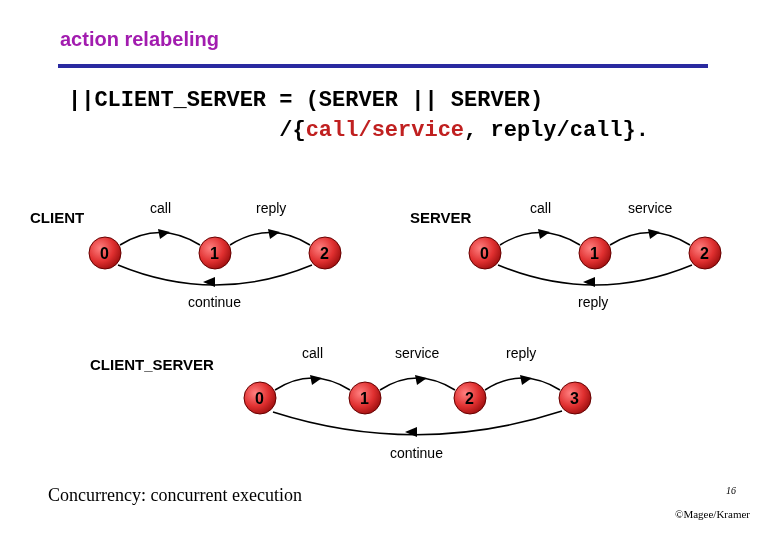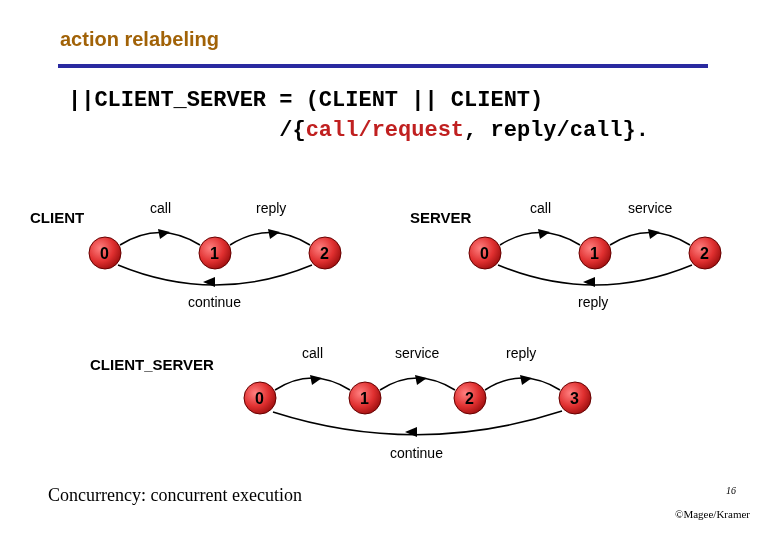--- a/index.html
+++ b/index.html
@@ -1,37 +1,37 @@
 <!DOCTYPE html>
 <html><head>
 <meta charset="utf-8">
 <style>
   html,body{margin:0;padding:0;width:780px;height:540px;background:#fff;font-family:Arial,Helvetica,sans-serif;}
   .page{position:relative;width:780px;height:540px;}
-  .title{position:absolute;left:60px;top:28px;font-weight:bold;font-size:20px;color:#a16207;}
+  .title{position:absolute;left:60px;top:28px;font-weight:bold;font-size:20px;color:#a21caf;}
   .rule{position:absolute;left:58px;top:64px;width:650px;height:4px;background:#2a2aa0;}
   .code{position:absolute;left:68px;top:86px;font-family:"Courier New",monospace;font-size:22px;font-weight:bold;line-height:1.35;white-space:pre;}
   .hl{color:#c02020;}
   svg{position:absolute;}
   .lab{font-family:Arial;font-size:14px;fill:#000;}
   .labB{font-family:Arial;font-size:15px;font-weight:bold;fill:#000;}
   .stN{font-family:Arial;font-size:16px;font-weight:bold;fill:#000;}
   .footer-left{position:absolute;left:48px;top:485px;font-family:"Times New Roman",serif;font-size:18px;}
   .page-num{position:absolute;right:44px;top:485px;font-family:"Times New Roman",serif;font-size:10px;font-style:italic;}
   .copyright{position:absolute;right:30px;top:508px;font-family:"Times New Roman",serif;font-size:11px;text-align:center;}
 </style>
 </head>
 <body>
 <div class="page">
 
 <div class="title">action relabeling</div>
 <div class="rule"></div>
 
-<div class="code"><span>||CLIENT_SERVER = (CLIENT || CLIENT)</span>
-<span>                /{</span><span class="hl">call/request</span><span>, reply/call}.</span></div>
+<div class="code"><span>||CLIENT_SERVER = (SERVER || SERVER)</span>
+<span>                /{</span><span class="hl">call/service</span><span>, reply/call}.</span></div>
 
 <svg style="left:20px;top:185px" width="370" height="130" viewBox="0 0 370 130">
   <defs>
     <radialGradient id="rg" cx="35%" cy="35%" r="70%">
       <stop offset="0%" stop-color="#ff8080"></stop>
           <stop offset="60%" stop-color="#e03030"></stop>
           <stop offset="100%" stop-color="#a01010"></stop>
     </radialGradient>
   </defs>
   <text class="labB" x="10" y="38">CLIENT</text>

